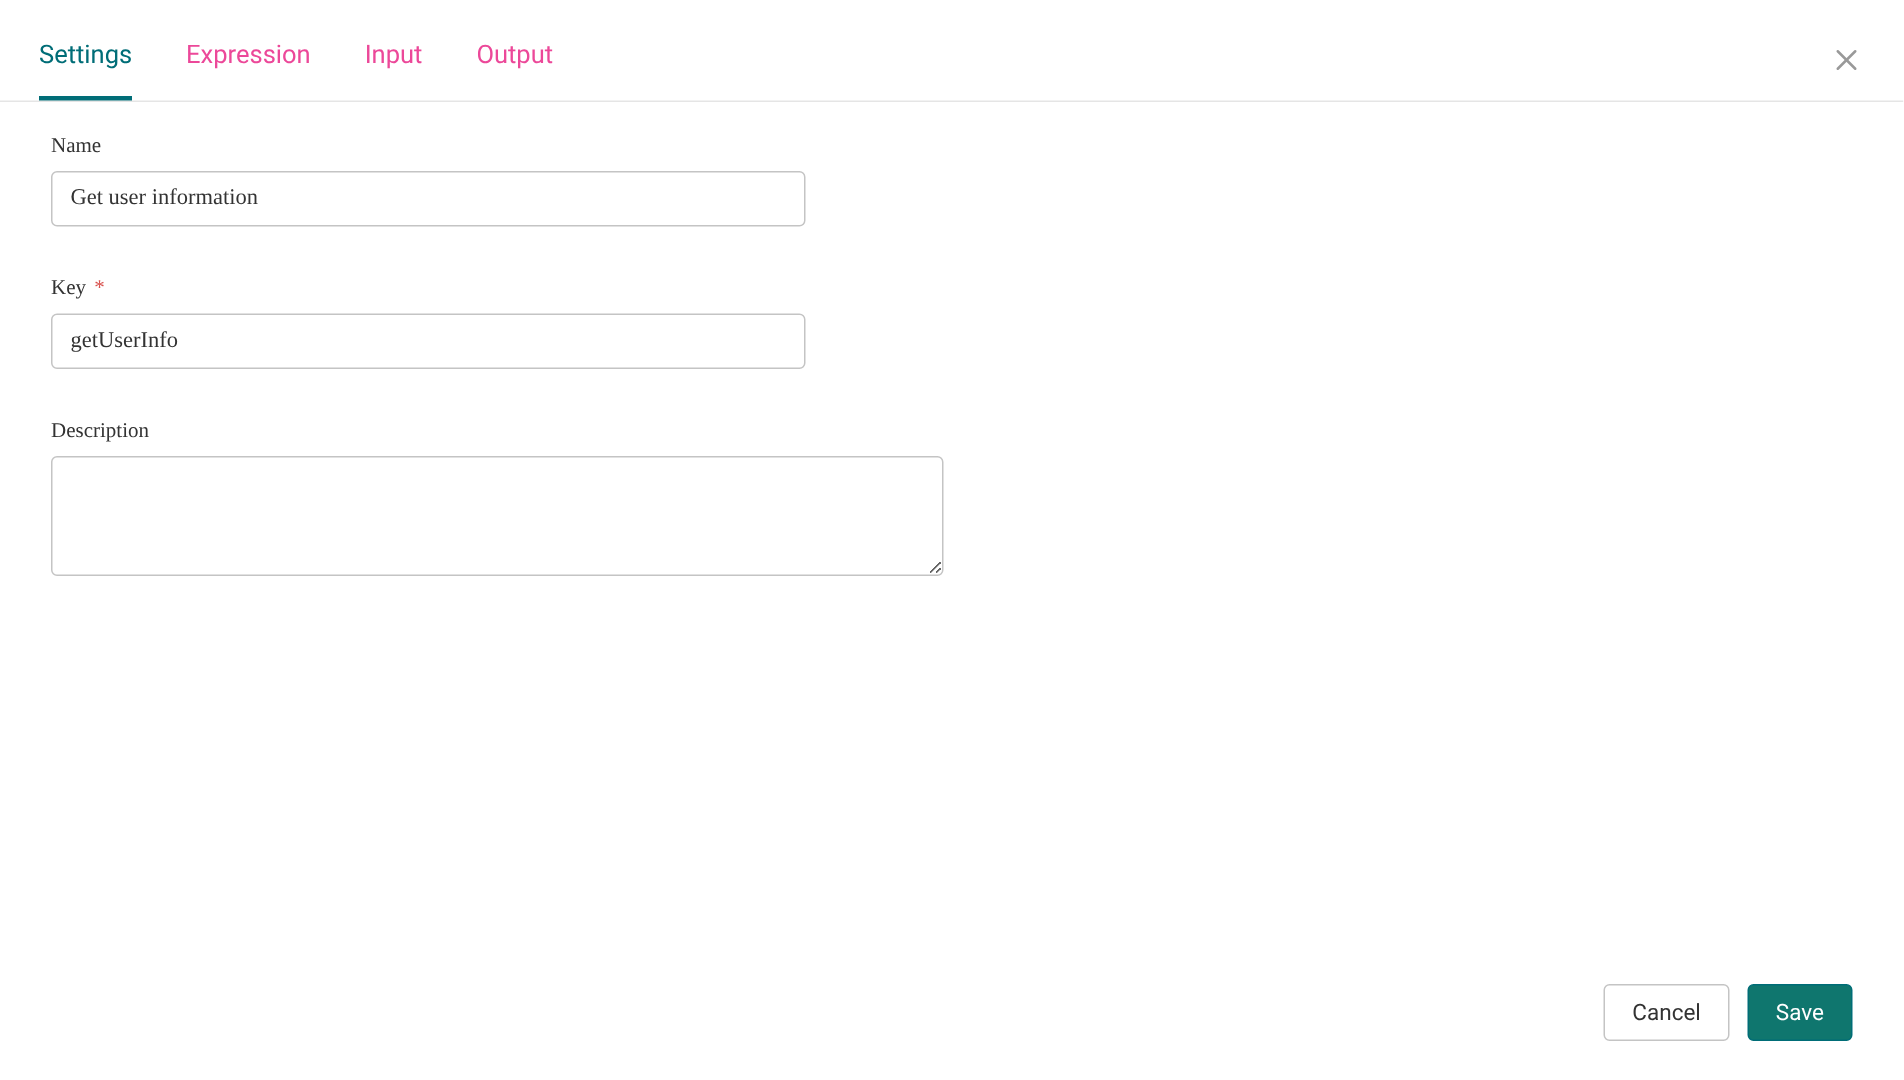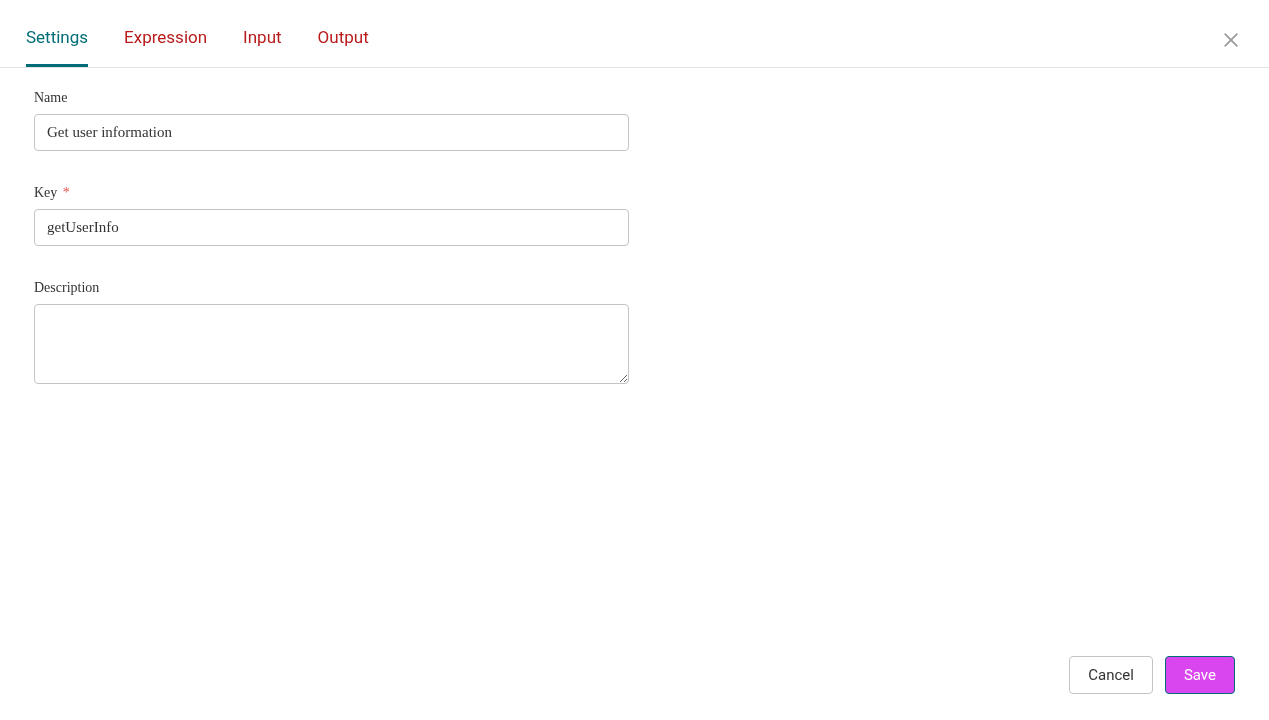--- a/index.html
+++ b/index.html
@@ -25,21 +25,21 @@
     }
     .tabs {
       display: flex;
       gap: 36px;
       height: 100%;
       align-items: flex-end;
       padding-left: 6px;
     }
     .tab {
       font-size: 17px;
-      color: #b91c1c;
+      color: #ec4899;
       padding-bottom: 14px;
       cursor: pointer;
       border-bottom: 3px solid transparent;
       line-height: 1.4;
     }
     .tab.active {
       color: #006d77;
       border-bottom: 3px solid #006d77;
     }
     .close-btn {
@@ -70,21 +70,21 @@
       font-size: 14px;
       color: #333;
       display: block;
       margin-bottom: 8px;
     }
     .required-asterisk {
       color: #d9534f;
       margin-left: 2px;
     }
     .form-input {
-      width: 595px;
+      width: 503px;
       padding: 9px 12px;
       font-size: 15px;
       border: 1px solid #c4c4c4;
       border-radius: 4px;
       background: #fff;
       color: #333;
       font-family: inherit;
     }
     .form-textarea {
       width: 595px;
@@ -111,21 +111,21 @@
       border-radius: 4px;
       cursor: pointer;
       font-family: inherit;
     }
     .btn-cancel {
       background: #fff;
       color: #333;
       border: 1px solid #c4c4c4;
     }
     .btn-save {
-      background: #d946ef;
+      background: #0f766e;
       color: #fff;
       border: 1px solid #006d77;
     }
   </style>
 </head>
 <body>
 
 <div class="header">
   <div class="tabs">
     <div class="tab active">Settings</div>

